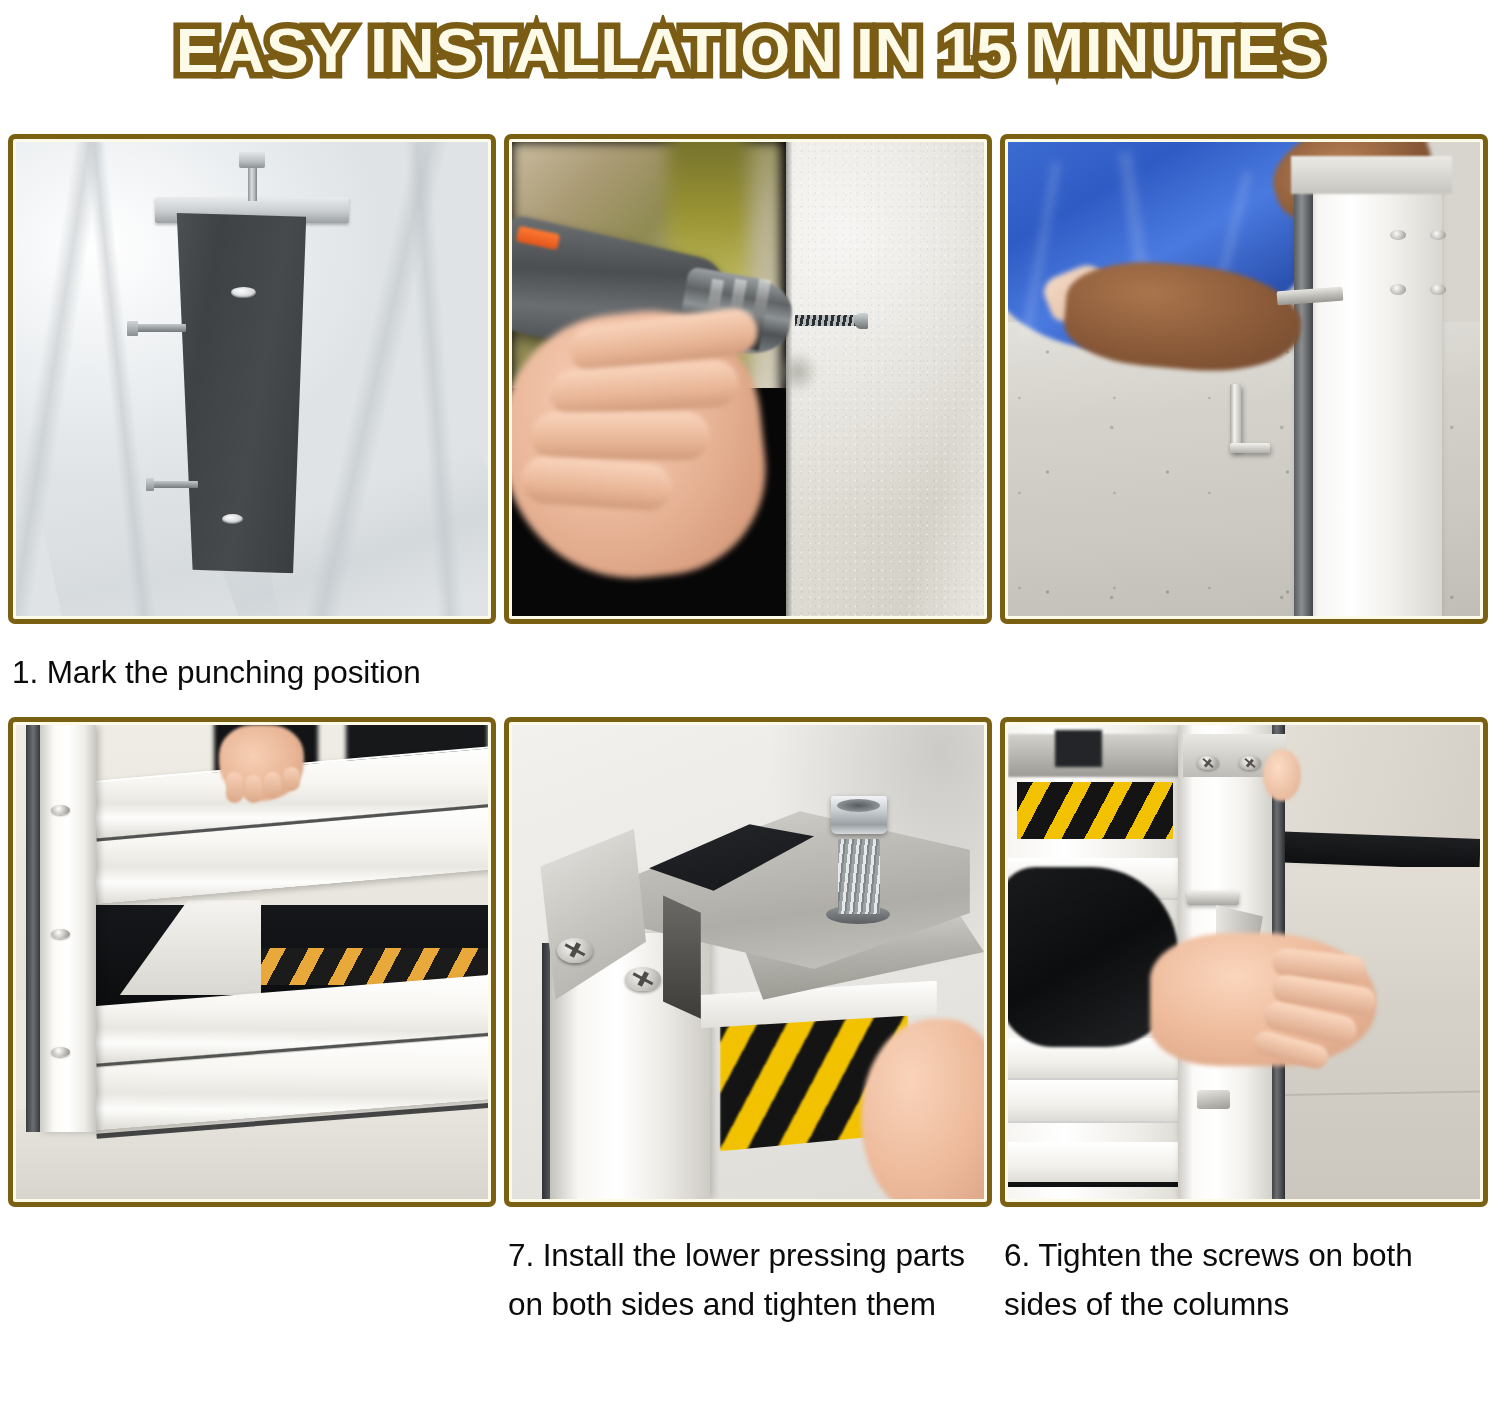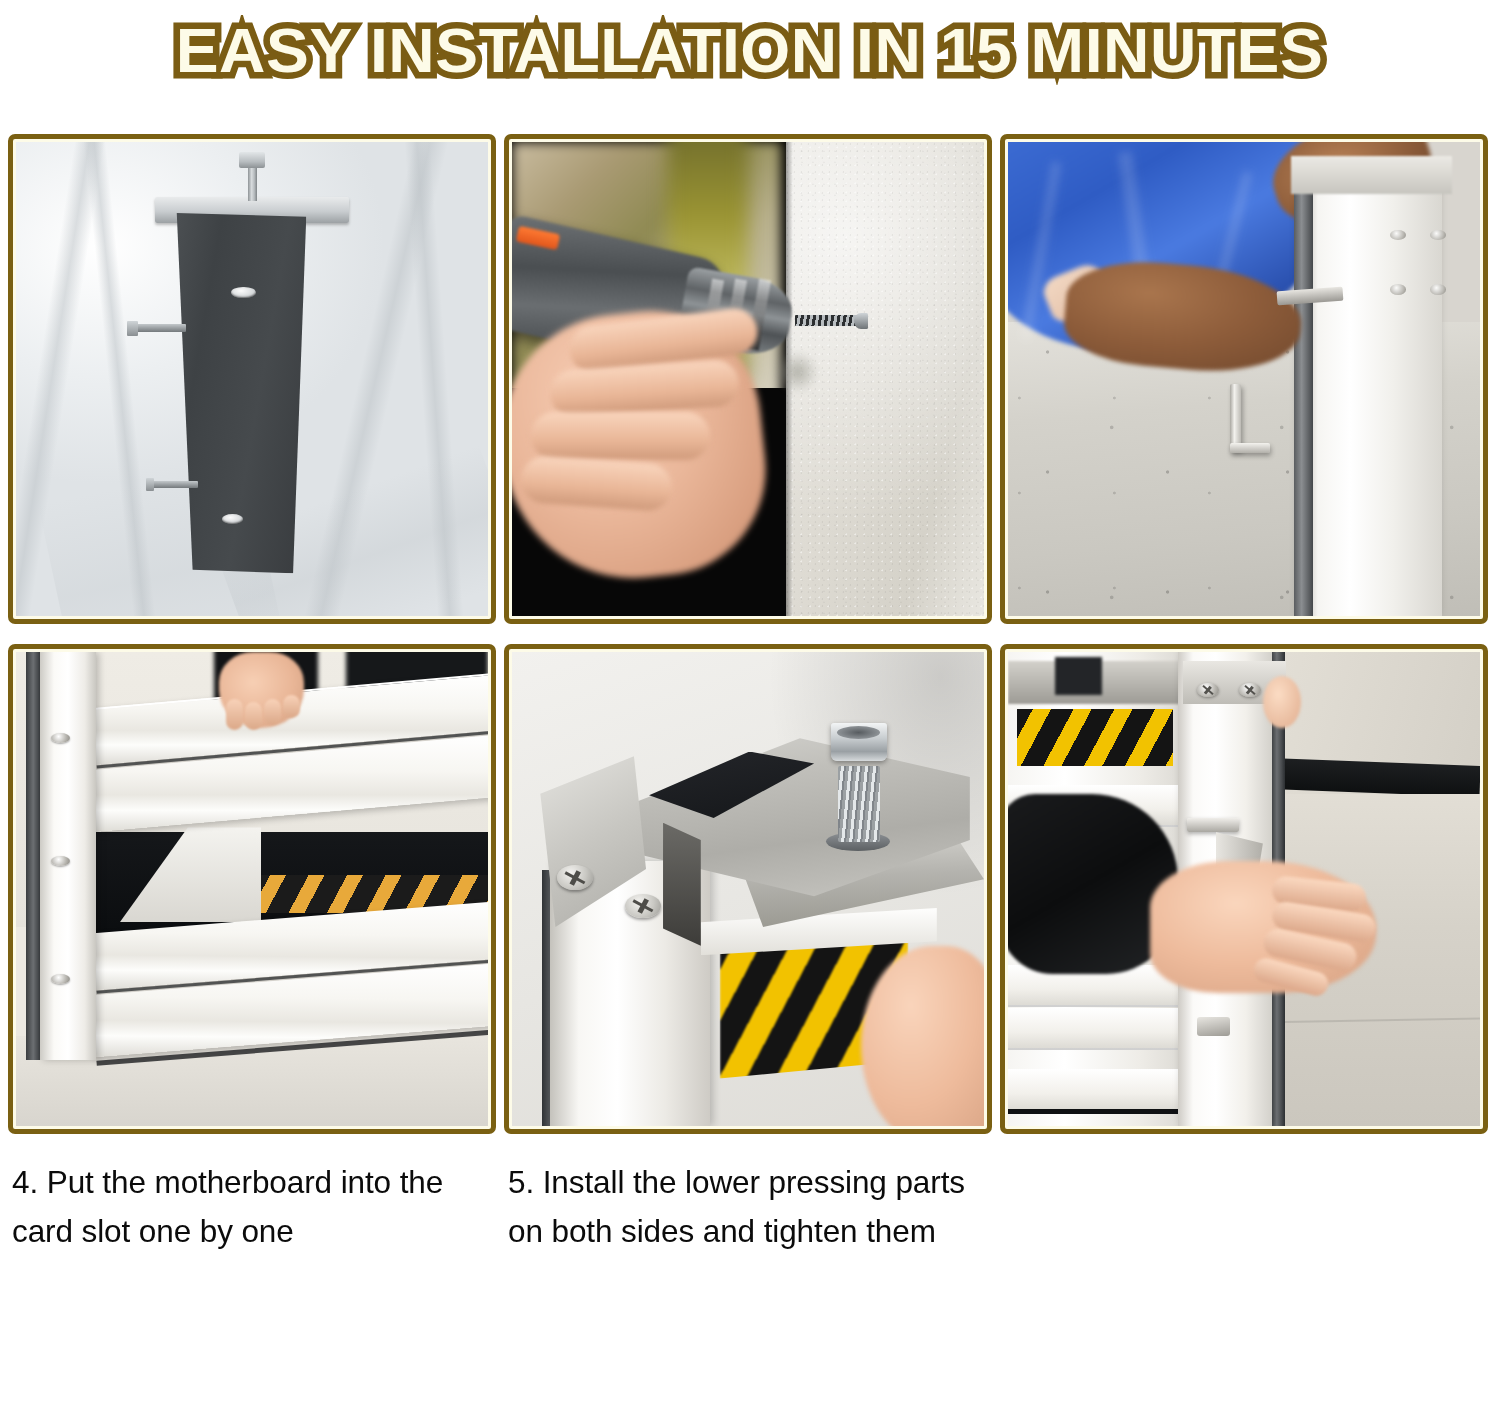--- a/index.html
+++ b/index.html
@@ -675,20 +675,21 @@
           <div class="plate-top"></div>
           <div class="plate-body"></div>
           <div class="hole hole1"></div>
           <div class="hole hole2"></div>
           <div class="stud stud1"></div>
           <div class="stud stud2"></div>
           <div class="bolt-shaft"></div>
           <div class="bolt-head"></div>
         </div>
       </div>
+      <div class="caption">1. Mark the punching position</div>
     </div>
 
     <div class="step">
       <div class="photo-frame">
         <div class="photo p2">
           <div class="bg-left"></div>
           <div class="bg-bottle"></div>
           <div class="bg-dark"></div>
           <div class="wall"></div>
           <div class="wall-edge"></div>
@@ -757,21 +758,20 @@
           <div class="post-screw ps1"></div>
           <div class="post-screw ps2"></div>
           <div class="post-screw ps3"></div>
           <div class="hand4"></div>
           <div class="hand4-f h4f1"></div>
           <div class="hand4-f h4f2"></div>
           <div class="hand4-f h4f3"></div>
           <div class="hand4-f h4f4"></div>
         </div>
       </div>
-      <div class="caption">4. Put the motherboard into the card slot one by one</div>
     </div>
 
     <div class="step row2">
       <div class="photo-frame">
         <div class="photo p5">
           <div class="bg-shadow"></div>
           <div class="hazard5"></div>
           <div class="hand5"></div>
           <div class="post5-edge"></div>
           <div class="post5"></div>
@@ -781,21 +781,21 @@
           <div class="bracket-slot"></div>
           <div class="bracket-lip"></div>
           <div class="bracket-face"></div>
           <div class="phillips ph1"></div>
           <div class="phillips ph2"></div>
           <div class="bolt5-collar"></div>
           <div class="bolt5-shaft"></div>
           <div class="bolt5-head"></div>
         </div>
       </div>
-      <div class="caption">5. Install the lower pressing parts on both sides and tighten them</div>
+      <div class="caption">7. Install the lower pressing parts on both sides and tighten them</div>
     </div>
 
     <div class="step row2">
       <div class="photo-frame">
         <div class="photo p6">
           <div class="wall6"></div>
           <div class="base6"></div>
           <div class="floor6"></div>
           <div class="floor6-line"></div>
           <div class="panel6"></div>
@@ -816,16 +816,17 @@
           <div class="tool6b"></div>
           <div class="screw6b"></div>
           <div class="sleeve6"></div>
           <div class="hand6"></div>
           <div class="finger6 f61"></div>
           <div class="finger6 f62"></div>
           <div class="finger6 f63"></div>
           <div class="finger6 f64"></div>
         </div>
       </div>
+      <div class="caption">6. Tighten the screws on both sides of the columns</div>
     </div>
 
   </div>
 </div>
 
 </body></html>

